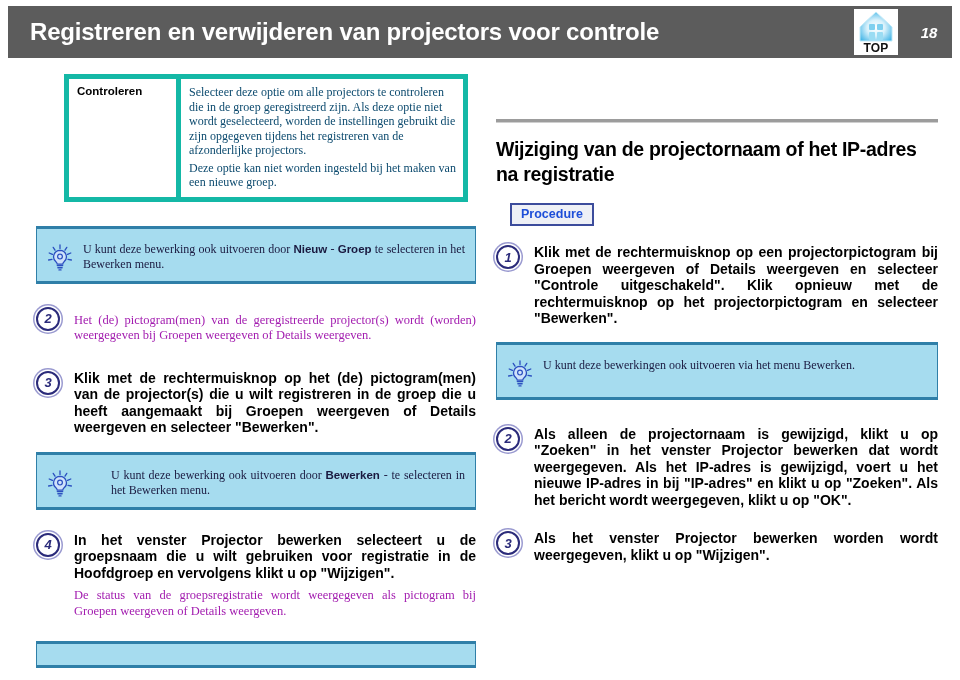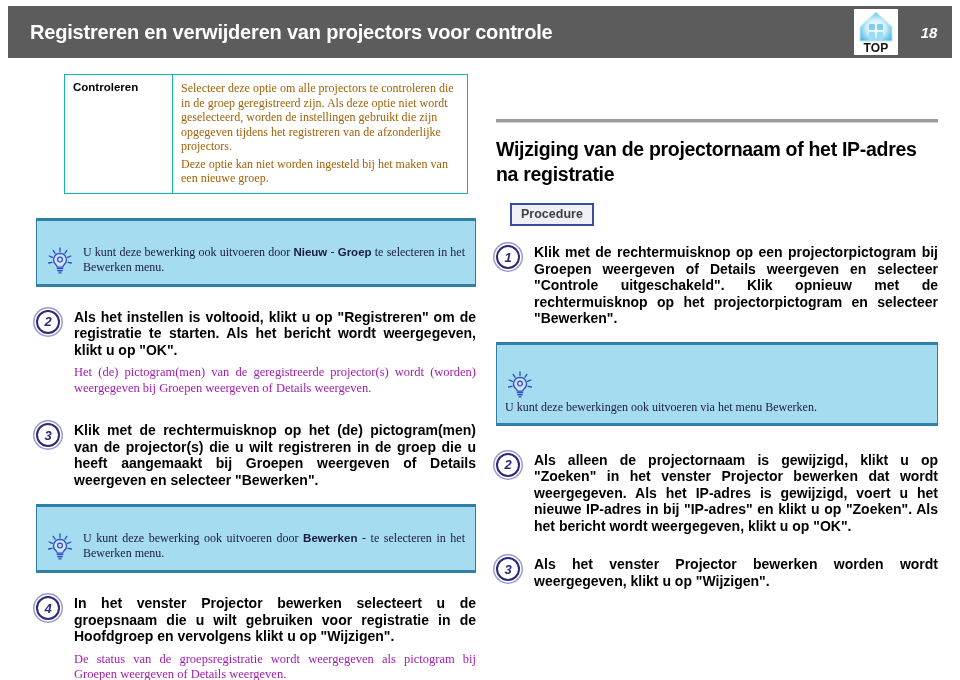--- a/index.html
+++ b/index.html
@@ -23,21 +23,21 @@
     width: 944px;
     height: 52px;
     background: #5c5c5c;
     display: flex;
     align-items: center;
     box-sizing: border-box;
     padding: 0 6px 0 22px;
   }
   .header-title {
     color: #ffffff;
-    font-size: 20px;
+    font-size: 24px;
     font-weight: bold;
     letter-spacing: -0.2px;
     flex: 1;
     white-space: nowrap;
   }
   .top-icon {
     width: 44px;
     height: 46px;
     background: #ffffff;
     display: flex;
@@ -91,55 +91,55 @@
 
   
   .spec-table {
     margin-left: 28px;
     width: 404px;
     border-collapse: collapse;
     border: 1px solid #b6b6b6;
     font-size: 11px;
   }
   .spec-table td {
-    border: 1px solid #14b8a6;
+    border: 5px solid #14b8a6;
     vertical-align: top;
     padding: 6px 7px 7px 8px;
     margin-left: 32px;
   }
   .spec-table td.label-cell {
     width: 92px;
     font-family: "Liberation Sans", sans-serif;
     font-weight: bold;
     font-size: 11.5px;
     color: #000;
   }
   .spec-table td.desc-cell {
     font-family: "Liberation Serif", serif;
     font-size: 12px;
     line-height: 14.5px;
-    color: #a16207;
+    color: #0c4a6e;
   }
   .spec-table .desc-cell p {
     margin: 0;
   }
   .spec-table .desc-cell p + p {
     margin-top: 3px;
   }
 
   
   .tip-box {
     background: #a6dcef;
     border-top: 3px solid #2f7fa8;
     border-bottom: 3px solid #2f7fa8;
     border-left: 1px solid #2f7fa8;
     border-right: 1px solid #2f7fa8;
     display: flex;
     align-items: flex-start;
-    padding: 24px 10px 8px 8px;
+    padding: 13px 10px 8px 8px;
     box-sizing: border-box;
   }
   .tip-icon {
     flex: 0 0 auto;
     width: 30px;
     height: 30px;
     margin-right: 8px;
     margin-top: 1px;
   }
   .tip-text {
@@ -220,21 +220,21 @@
   }
   .procedure-badge {
     display: inline-block;
     margin-top: 16px;
     margin-left: 14px;
     padding: 2px 9px 3px 9px;
     border: 2px solid #3c4c9c;
     background: #eef0f6;
     font-size: 12.5px;
     font-weight: bold;
-    color: #404040;
+    color: #1d4ed8;
   }
 </style>
 </head>
 <body>
 
 <div class="header-bar">
   <div class="header-title">Registreren en verwijderen van projectors voor controle</div>
   <div class="top-icon">
     <svg class="glyph" viewBox="0 0 40 34">
       <defs>
@@ -286,33 +286,32 @@
       <line x1="12.3" y1="22.6" x2="17.7" y2="22.6" stroke="#2b4fc0" stroke-width="1.4" stroke-linecap="round"></line>
       <line x1="12.9" y1="24.8" x2="17.1" y2="24.8" stroke="#2b4fc0" stroke-width="1.4" stroke-linecap="round"></line>
       <line x1="14" y1="26.9" x2="16" y2="26.9" stroke="#2b4fc0" stroke-width="1.4" stroke-linecap="round"></line>
     </svg>
     <div class="tip-text"><span>U kunt deze bewerking ook uitvoeren door </span><b>Nieuw</b><span> - </span><b>Groep</b><span> te selecteren in het Bewerken menu.</span></div>
   </div>
 
   <div class="step" style="margin-top:22px;">
     <div class="step-num">2</div>
     <div class="step-body">
-      <div class="step-head">Als het instellen is voltooid, klikt u op "Registreren" om de registratie te starten. Als het bericht wordt weergegeven, klikt u op "OK".</div>
       <div class="step-note">Het (de) pictogram(men) van de geregistreerde projector(s) wordt (worden) weergegeven bij Groepen weergeven of Details weergeven.</div>
     </div>
   </div>
 
   <div class="step" style="margin-top:26px;">
     <div class="step-num">3</div>
     <div class="step-body">
       <div class="step-head">Klik met de rechtermuisknop op het (de) pictogram(men) van de projector(s) die u wilt registreren in de groep die u heeft aangemaakt bij Groepen weergeven of Details weergeven en selecteer "Bewerken".</div>
     </div>
   </div>
 
-  <div class="tip-box" style="margin-top:16px;">
+  <div class="tip-box" style="margin-top:16px;gap:28px;">
     <svg class="tip-icon" viewBox="0 0 30 30">
       <g stroke="#2b4fc0" stroke-width="1.3" stroke-linecap="round" fill="none">
         <line x1="15" y1="2" x2="15" y2="5.5"></line>
         <line x1="8.2" y1="4.4" x2="10" y2="7.2"></line>
         <line x1="21.8" y1="4.4" x2="20" y2="7.2"></line>
         <line x1="4.2" y1="10" x2="7.4" y2="11.4"></line>
         <line x1="25.8" y1="10" x2="22.6" y2="11.4"></line>
         <line x1="3.6" y1="17" x2="7" y2="16.4"></line>
         <line x1="26.4" y1="17" x2="23" y2="16.4"></line>
       </g>
@@ -347,21 +346,21 @@
   <div class="section-title">Wijziging van de projectornaam of het IP-adres na registratie</div>
   <div class="procedure-badge">Procedure</div>
 
   <div class="step" style="margin-top:18px;">
     <div class="step-num">1</div>
     <div class="step-body">
       <div class="step-head">Klik met de rechtermuisknop op een projectorpictogram bij Groepen weergeven of Details weergeven en selecteer "Controle uitgeschakeld". Klik opnieuw met de rechtermuisknop op het projectorpictogram en selecteer "Bewerken".</div>
     </div>
   </div>
 
-  <div class="tip-box" style="margin-top:15px;flex-direction:column;">
+  <div class="tip-box" style="margin-top:15px;">
     <svg class="tip-icon" viewBox="0 0 30 30">
       <g stroke="#2b4fc0" stroke-width="1.3" stroke-linecap="round" fill="none">
         <line x1="15" y1="2" x2="15" y2="5.5"></line>
         <line x1="8.2" y1="4.4" x2="10" y2="7.2"></line>
         <line x1="21.8" y1="4.4" x2="20" y2="7.2"></line>
         <line x1="4.2" y1="10" x2="7.4" y2="11.4"></line>
         <line x1="25.8" y1="10" x2="22.6" y2="11.4"></line>
         <line x1="3.6" y1="17" x2="7" y2="16.4"></line>
         <line x1="26.4" y1="17" x2="23" y2="16.4"></line>
       </g>

